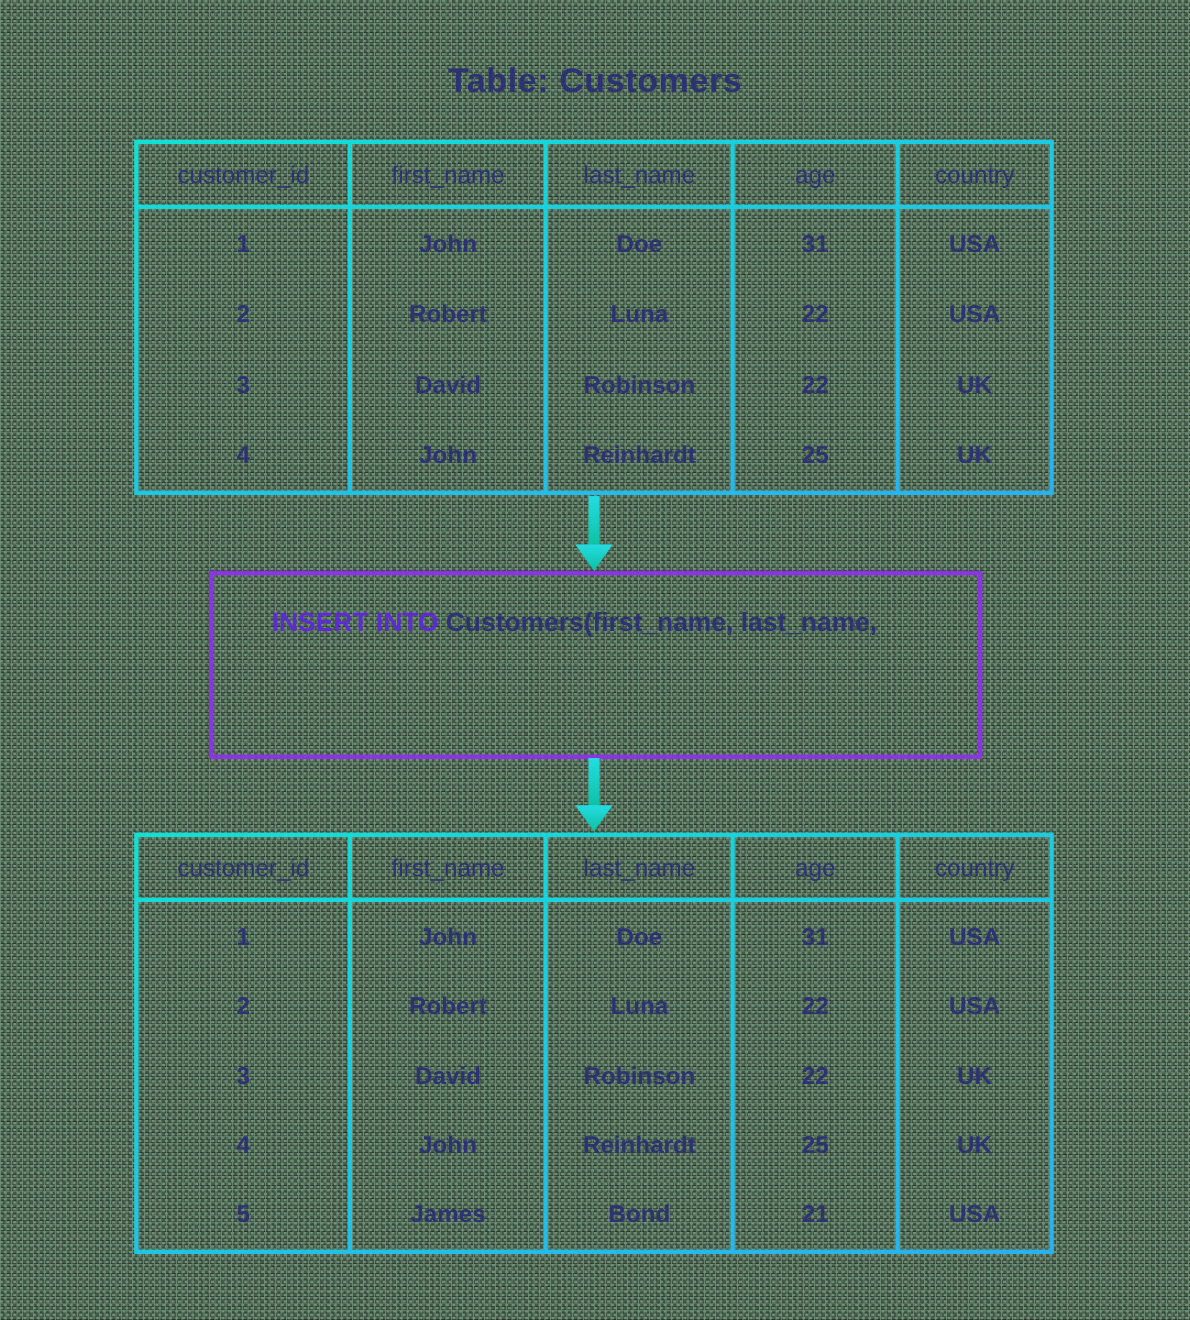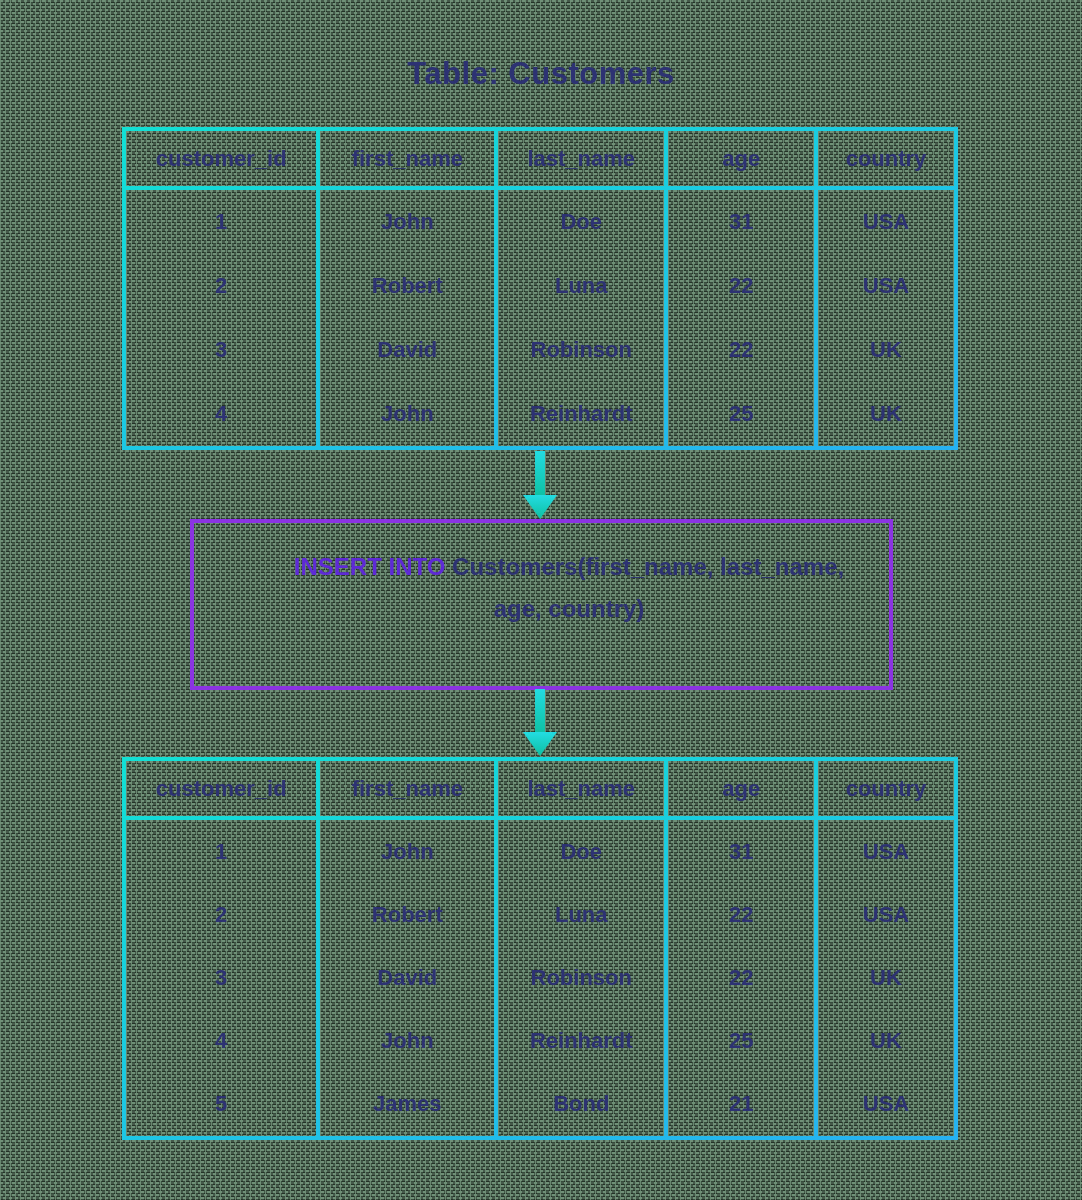--- a/index.html
+++ b/index.html
@@ -38,38 +38,37 @@
     display:grid;
     grid-template-columns:196fr 179fr 171fr 150fr 140fr;
     gap:4px;padding:4px;
     background:linear-gradient(160deg,var(--table-border-start),var(--table-border-end));
   }
   .tbl1{top:127px;height:323px;grid-template-rows:55px 1fr;}
   .tbl2{top:757px;height:383px;grid-template-rows:55px 1fr;}
 
   .hcell{
     display:flex;align-items:center;justify-content:center;
-    font-size:22px;font-weight:bold;color:var(--text);
+    font-size:22px;font-weight:normal;color:var(--text);
   }
   .bcol{
     display:grid;grid-auto-rows:1fr;place-items:center;
   }
   .val{
     font-size:22px;font-weight:bold;color:var(--text);
   }
 
   .arrow{position:absolute;left:522px;width:36px;line-height:0;}
   .arrow1{top:451px;height:68px;}
   .arrow2{top:689px;height:67px;}
 
   .sqlbox{
     position:absolute;left:190px;top:519px;width:703px;height:171px;
     border:4px solid var(--sql-border);
-    padding:23px 24px 0 79px;
-    text-align:center;
+    padding:23px 24px 0 53px;
   }
   .sql-line{
     font-size:24px;font-weight:bold;line-height:42px;color:var(--text);
     white-space:pre-wrap;
   }
   .kw{color:var(--keyword);}
   .q{color:var(--keyword);}
 </style>
 </head>
 <body class="noise">
@@ -125,21 +124,20 @@
           <stop offset="1" style="stop-color:var(--arrow-end)"></stop>
         </linearGradient>
       </defs>
       <rect x="13" y="0" width="10" height="47" fill="url(#ag1)"></rect>
       <polygon points="1,44 35,44 18,68" fill="url(#ag1)"></polygon>
     </svg>
   </div>
 
   <section class="sqlbox">
     <div class="sql-line"><span class="kw">INSERT INTO</span><span> Customers(first_name, last_name,</span></div>
-    <div class="sql-line">age, country)</div>
   </section>
 
   <div class="arrow arrow2">
     <svg width="36" height="67" viewBox="0 0 36 67" aria-hidden="true">
       <defs>
         <linearGradient id="ag2" x1="0" y1="0" x2="0" y2="1">
           <stop offset="0" style="stop-color:var(--arrow-start)"></stop>
           <stop offset="1" style="stop-color:var(--arrow-end)"></stop>
         </linearGradient>
       </defs>

